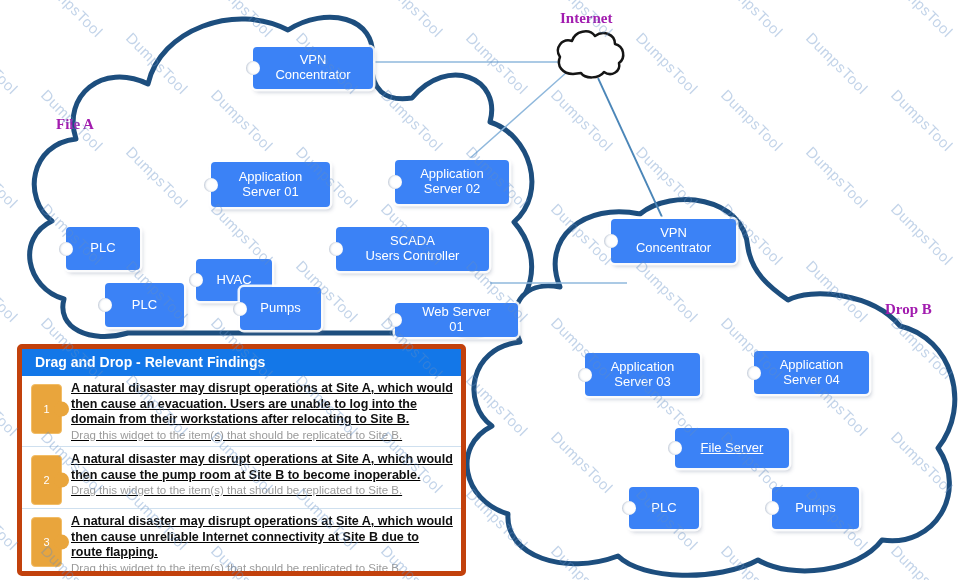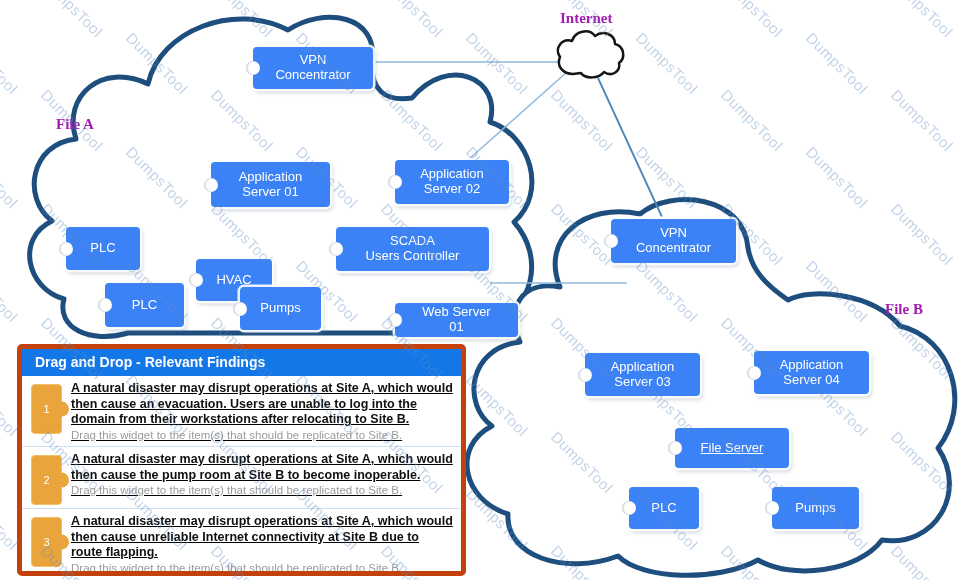--- a/index.html
+++ b/index.html
@@ -66,21 +66,21 @@
     <line x1="490" y1="283" x2="627" y2="283" stroke="#8fb8dc" stroke-width="1.5"></line>
 
     <path d="M 573 74 C 563 74 556 66 560 57 C 554 48 562 38 572 41
          C 575 31 589 28 595 36 C 603 30 615 34 615 44
          C 624 46 626 58 619 63 C 621 72 611 77 604 72
          C 599 79 585 79 581 73 Z" fill="#ffffff" stroke="#151515" stroke-width="2.5" stroke-linejoin="round"></path>
   </svg>
 
   <div class="map-label" style="left:560px;top:10px;">Internet</div>
   <div class="map-label" style="left:56px;top:116px;">File A</div>
-  <div class="map-label" style="left:885px;top:301px;">File B</div>
+  <div class="map-label" style="left:885px;top:301px;">Drop B</div>
 
   <div class="node" style="left:253px;top:47px;width:120px;height:42px;">
     <span class="node-label">VPN
 Concentrator</span>
     </div>
   <div class="node" style="left:211px;top:162px;width:119px;height:45px;">
     <span class="node-label">Application
 Server 01</span>
     </div>
   <div class="node" style="left:395px;top:160px;width:114px;height:44px;">

